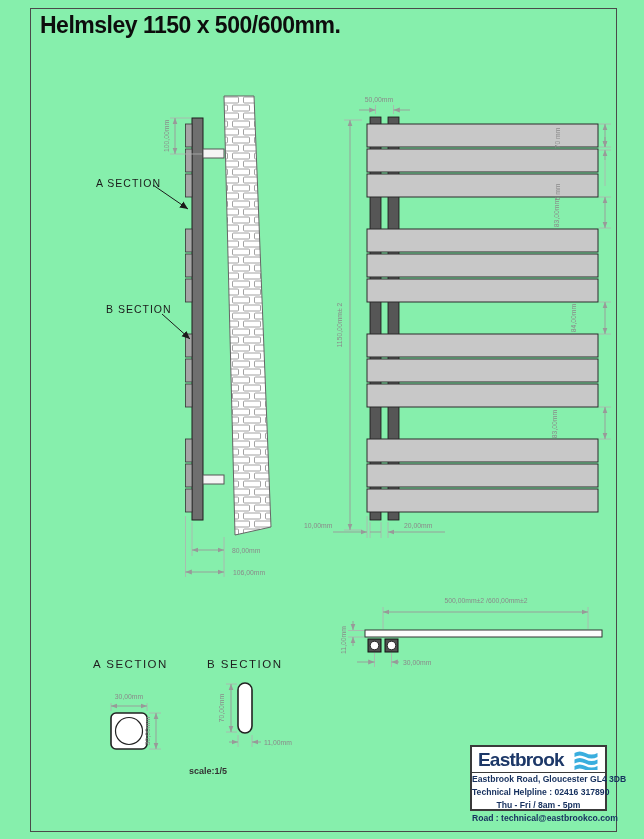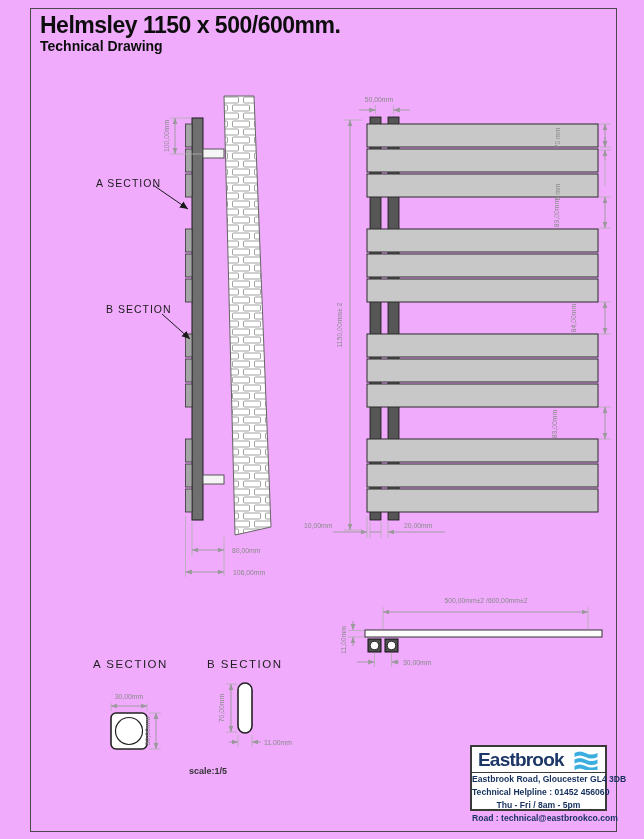--- a/index.html
+++ b/index.html
@@ -1,16 +1,16 @@
 <!DOCTYPE html>
 <html><head>
 <meta charset="utf-8">
 <style>
   html,body{margin:0;padding:0;background:#ffffff;}
-  #page{position:relative;width:644px;height:839px;background:#f0abfc;overflow:hidden;
+  #page{position:relative;width:644px;height:839px;background:#86efac;overflow:hidden;
         font-family:"Liberation Sans",sans-serif;}
   #sheet-border{position:absolute;left:30px;top:8px;width:585px;height:822px;
         border:1px solid #4a4a4a;}
   #titleblock{position:absolute;left:40px;top:12px;color:#0d0d0d;}
   #titleblock .t1{font-size:23px;font-weight:bold;letter-spacing:-0.5px;line-height:26px;}
   #titleblock .t2{font-size:14px;font-weight:bold;line-height:16px;}
   .sec-head{position:absolute;font-size:11.5px;color:#1f1f1f;letter-spacing:1.5px;}
   #scale-note{position:absolute;left:189px;top:766px;font-size:9px;font-weight:bold;color:#333;}
   
   svg text{font-family:"Liberation Sans",sans-serif;}
@@ -31,21 +31,20 @@
   #brand-lines{display:flex;flex-direction:column;justify-content:center;flex:1;}
 </style>
 </head>
 <body>
 
 <div id="page">
   <div id="sheet-border"></div>
 
   <div id="titleblock">
     <div class="t1">Helmsley 1150 x 500/600mm.</div>
-    <div class="t2">Technical Drawing</div>
   </div>
 
   <svg width="644" height="839" style="position:absolute;left:0;top:0;">
     <defs>
       <pattern id="brick" width="22" height="16" patternUnits="userSpaceOnUse">
         <rect width="22" height="16" fill="#ffffff"></rect>
         <rect x="1.5" y="1" width="17" height="6" rx="1" fill="none" stroke="#8a8a8a" stroke-width="0.8"></rect>
         <rect x="-9.5" y="9" width="17" height="6" rx="1" fill="none" stroke="#8a8a8a" stroke-width="0.8"></rect>
         <rect x="12.5" y="9" width="17" height="6" rx="1" fill="none" stroke="#8a8a8a" stroke-width="0.8"></rect>
       </pattern>
@@ -248,18 +247,18 @@
       <svg width="25" height="20" viewBox="0 0 25 20">
         <g fill="#3aaede">
           <path d="M0.5,3 q5,-3 11,0 t12,0 l0,4 q-6,3 -12,0 t-11,0 z"></path>
           <path d="M0.5,9.5 q5,-3 11,0 t12,0 l0,4 q-6,3 -12,0 t-11,0 z"></path>
           <path d="M0.5,16 q5,-3 11,0 t12,0 l0,4 q-6,3 -12,0 t-11,0 z"></path>
         </g>
       </svg>
     </div>
     <div id="brand-lines">
       <div class="brand-line">Eastbrook Road, Gloucester GL4 3DB</div>
-      <div class="brand-line">Technical Helpline : 01452 456060</div>
+      <div class="brand-line">Technical Helpline : 02416 317890</div>
       <div class="brand-line">Thu - Fri / 8am - 5pm</div>
       <div class="brand-line">Road : technical@eastbrookco.com</div>
     </div>
   </div>
 </div>
 
 </body></html>

